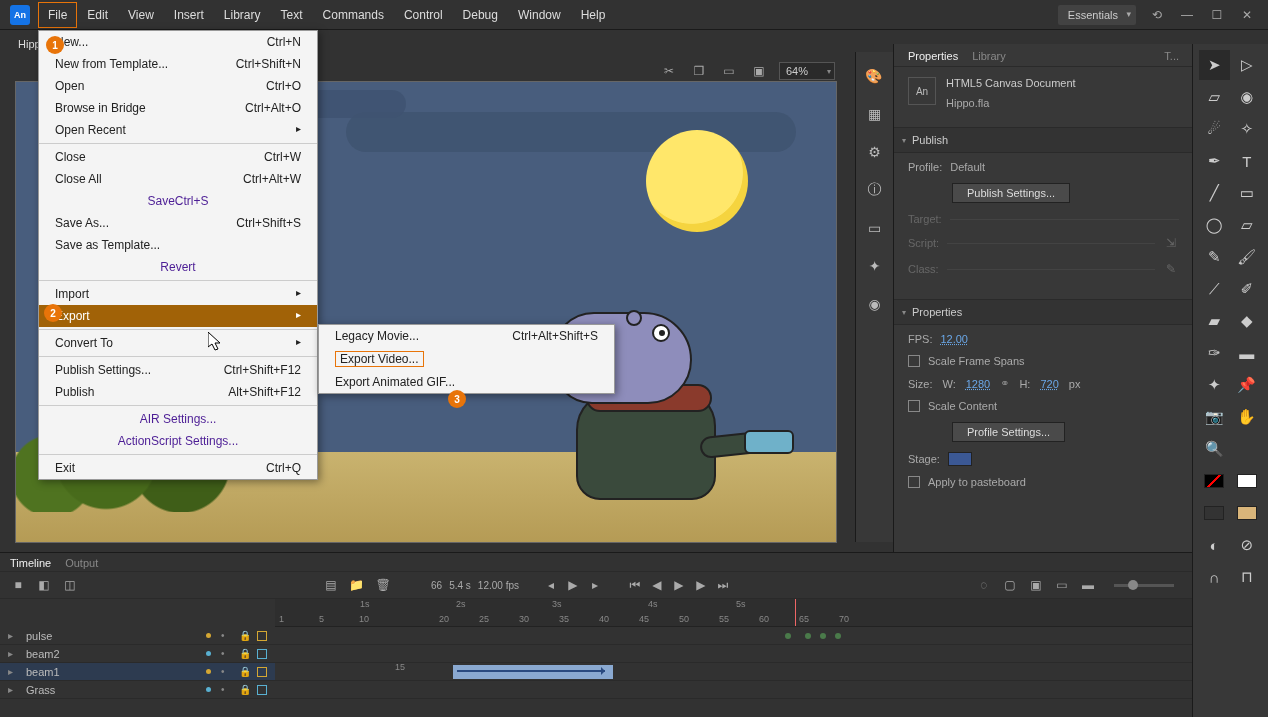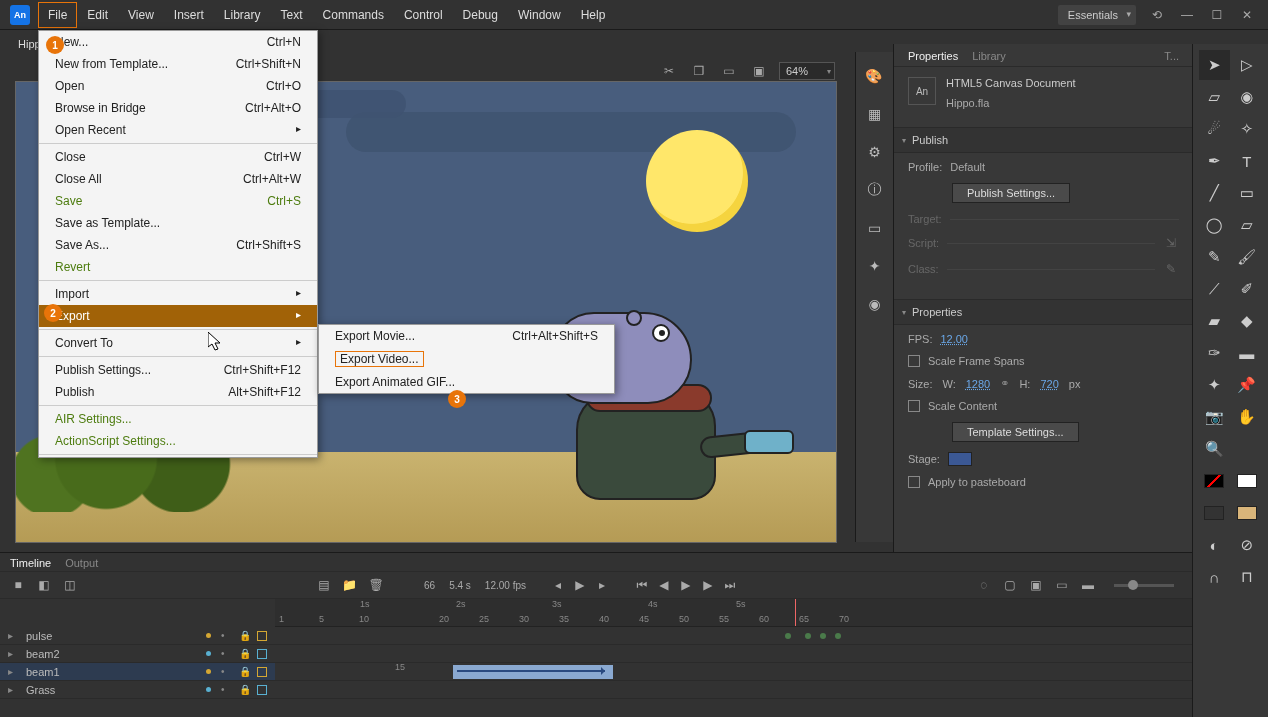--- a/index.html
+++ b/index.html
@@ -16,21 +16,21 @@
 .win-btn { width:18px; height:14px; display:flex; align-items:center; justify-content:center; color:#aaa; cursor:pointer; }
 
 
 .tabbar { height:28px; background:#323232; display:flex; align-items:center; padding-left:6px; position:relative; }
 .doc-tab { padding:4px 12px; font-size:11px; color:#ddd; }
 
 
 .dropdown { position:absolute; top:30px; left:38px; width:280px; background:#f4f4f4; border:1px solid #999; box-shadow:2px 2px 8px rgba(0,0,0,.4); z-index:100; }
 .dd-item { display:flex; justify-content:space-between; padding:4px 16px; font-size:12px; color:#222; cursor:pointer; position:relative; }
 .dd-item.hover { background:#a16207; color:#fff; }
-.dd-item.disabled { color:#4d7c0f; }
+.dd-item.disabled { color:#4c1d95;justify-content:center; }
 .dd-sep { border-top:1px solid #ccc; margin:2px 0; }
 .dd-item.hasub::after { content:"▸"; font-size:10px; }
 .dd-item.hover.hasub::after { color:#fff; }
 
 .submenu { position:absolute; left:318px; top:324px; width:297px; background:#f4f4f4; border:1px solid #999; box-shadow:2px 2px 8px rgba(0,0,0,.4); z-index:101; }
 .sub-item { display:flex; justify-content:space-between; padding:4px 16px; font-size:12px; color:#222; cursor:pointer; }
 .sub-item.boxed span:first-child { border:1px solid #e87409; padding:0 4px; }
 
 
 .badge { position:absolute; width:18px; height:18px; border-radius:50%; background:#e87409; color:#fff; font-size:10px; font-weight:bold; display:flex; align-items:center; justify-content:center; z-index:200; }
@@ -92,21 +92,21 @@
 .swatch { width:20px; height:14px; border:1px solid #222; }
 
 
 .timeline { position:absolute; left:0; bottom:0; right:76px; height:165px; background:#323232; border-top:1px solid #1a1a1a;}
 .tl-tabs { display:flex; gap:14px; padding:4px 10px 2px; font-size:11px;}
 .tl-tab { color:#888; cursor:pointer; }
 .tl-tab.active { color:#eee; }
 .tl-toolbar { height:28px; display:flex; align-items:center; padding:0 10px; gap:10px; border-top:1px solid #2a2a2a; border-bottom:1px solid #2a2a2a;}
 .tl-ic { color:#aaa; width:16px; height:16px; display:flex; align-items:center; justify-content:center; font-size:12px;}
 .tl-spacer { flex:1 1 30px;}
-.tl-info { display:flex; gap:14px; color:#aaa; font-size:10px; align-items:center;}
+.tl-info { display:flex; gap:7px; color:#aaa; font-size:10px; align-items:center;}
 .play-ctrls { display:flex; gap:6px; align-items:center; margin-left:14px;}
 .tl-ruler { position:relative; height:28px; background:#2e2e2e; margin-left:275px; border-bottom:1px solid #222;}
 .sec-label { position:absolute; top:0; font-size:9px; color:#888; }
 .playhead { position:absolute; left:520px; top:0; width:1px; height:100%; background:#e66;}
 .layer-rows { display:flex; }
 .layer-names { width:275px; }
 .layer-row { height:18px; display:flex; align-items:center; padding:0 8px; gap:6px; font-size:11px; color:#bbb; border-bottom:1px solid #2a2a2a;}
 .layer-row.sel { background:#2d3b50; }
 .layer-ic { width:12px; font-size:10px; color:#888; }
 .layer-lead { margin-right:auto; display:flex; gap:6px; align-items:center;}
@@ -183,26 +183,26 @@
     </div>
     <div class="dd-item">
       <span>Close All</span>
       <span class="dd-accel">Ctrl+Alt+W</span>
     </div>
     <div class="dd-item disabled">
       <span>Save</span>
       <span class="dd-accel">Ctrl+S</span>
     </div>
     <div class="dd-item">
+      <span>Save As...</span>
+      <span class="dd-accel">Ctrl+Shift+S</span>
+    </div>
+    <div class="dd-item">
       <span>Save as Template...</span>
       <span class="dd-accel"></span>
-    </div>
-    <div class="dd-item">
-      <span>Save As...</span>
-      <span class="dd-accel">Ctrl+Shift+S</span>
     </div>
     <div class="dd-item disabled">
       <span>Revert</span>
       <span class="dd-accel"></span>
     </div>
     <div class="dd-sep"></div>
     <div class="dd-item hasub">
       <span>Import</span>
     </div>
     <div class="dd-item hasub hover">
@@ -224,25 +224,29 @@
     <div class="dd-sep"></div>
     <div class="dd-item disabled">
       <span>AIR Settings...</span>
       <span class="dd-accel"></span>
     </div>
     <div class="dd-item disabled">
       <span>ActionScript Settings...</span>
       <span class="dd-accel"></span>
     </div>
     <div class="dd-sep"></div>
+    <div class="dd-item">
+      <span>Exit</span>
+      <span class="dd-accel">Ctrl+Q</span>
+    </div>
   </div>
 
 <div class="submenu" id="export-submenu">
     <div class="sub-item">
-      <span>Export Movie...</span>
+      <span>Legacy Movie...</span>
       <span>Ctrl+Alt+Shift+S</span>
     </div>
     <div class="sub-item boxed">
       <span>Export Video...</span>
       <span></span>
     </div>
     <div class="sub-item">
       <span>Export Animated GIF...</span>
       <span></span>
     </div>
@@ -342,21 +346,21 @@
       <span class="link-ic">⚭</span>
       <span>H:</span>
       <span class="val">720</span>
       <span>px</span>
     </div>
     <div class="prop-row">
       <span class="checkbox"></span>
       <span>Scale Content</span>
     </div>
     <div class="prop-row" style="padding-left:44px;">
-      <button class="prop-btn">Template Settings...</button>
+      <button class="prop-btn">Profile Settings...</button>
     </div>
     <div class="prop-row">
       <span>Stage:</span>
       <span class="stage-sw"></span>
     </div>
     <div class="prop-row">
       <span class="checkbox"></span>
       <span>Apply to pasteboard</span>
     </div>
   </div>

